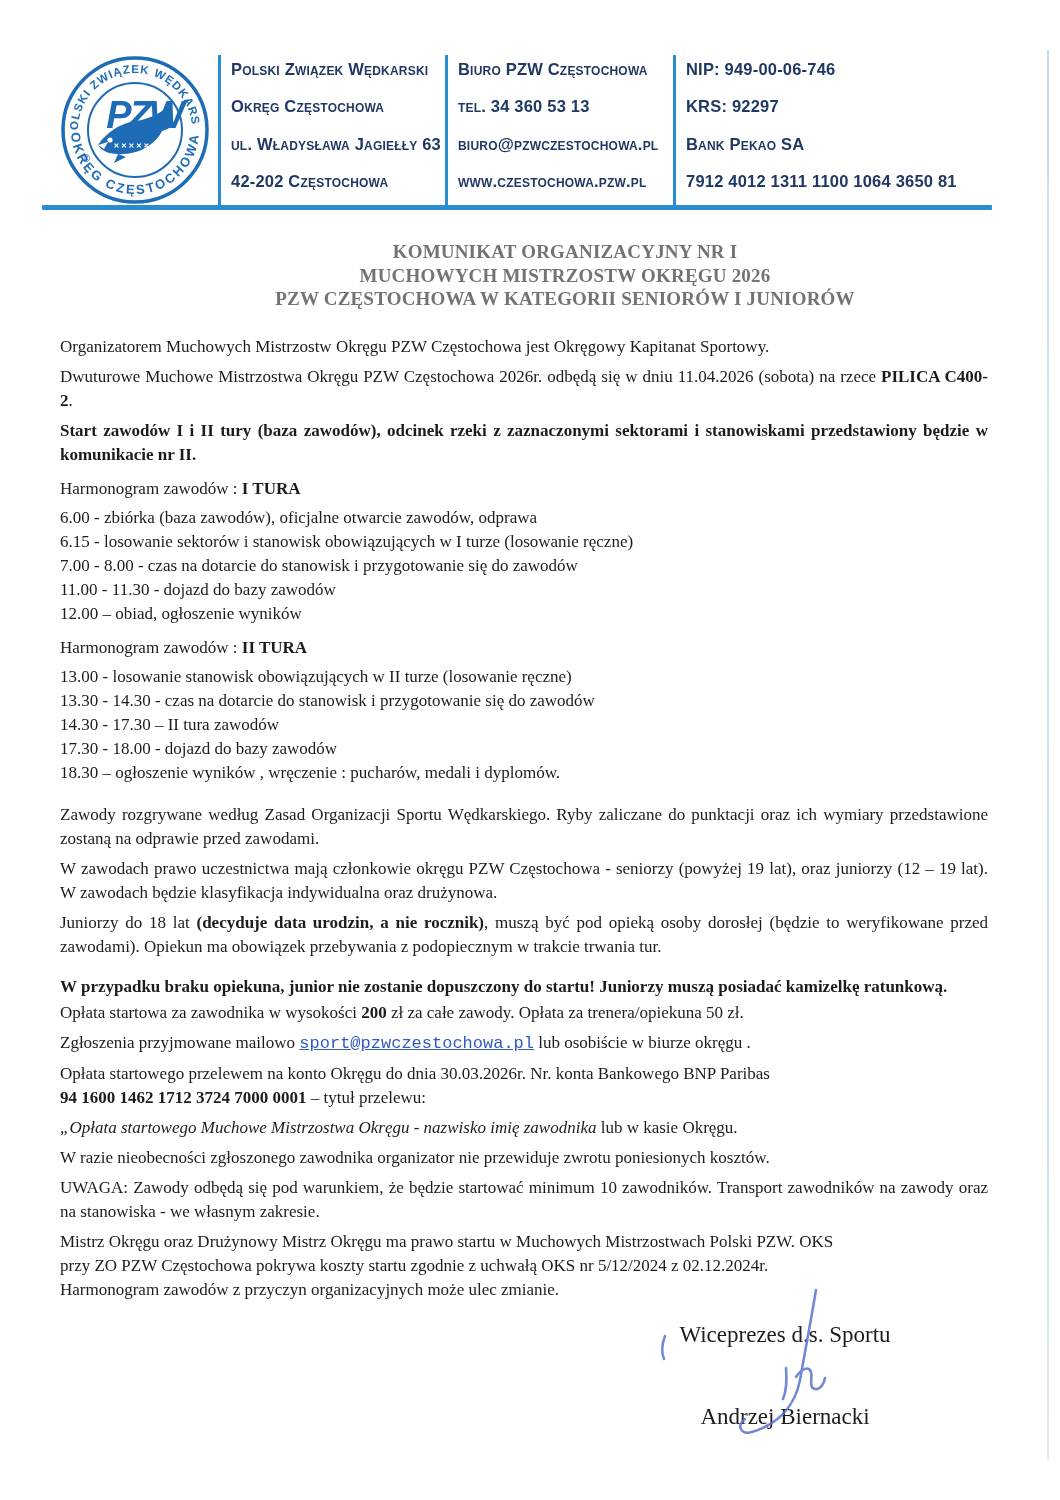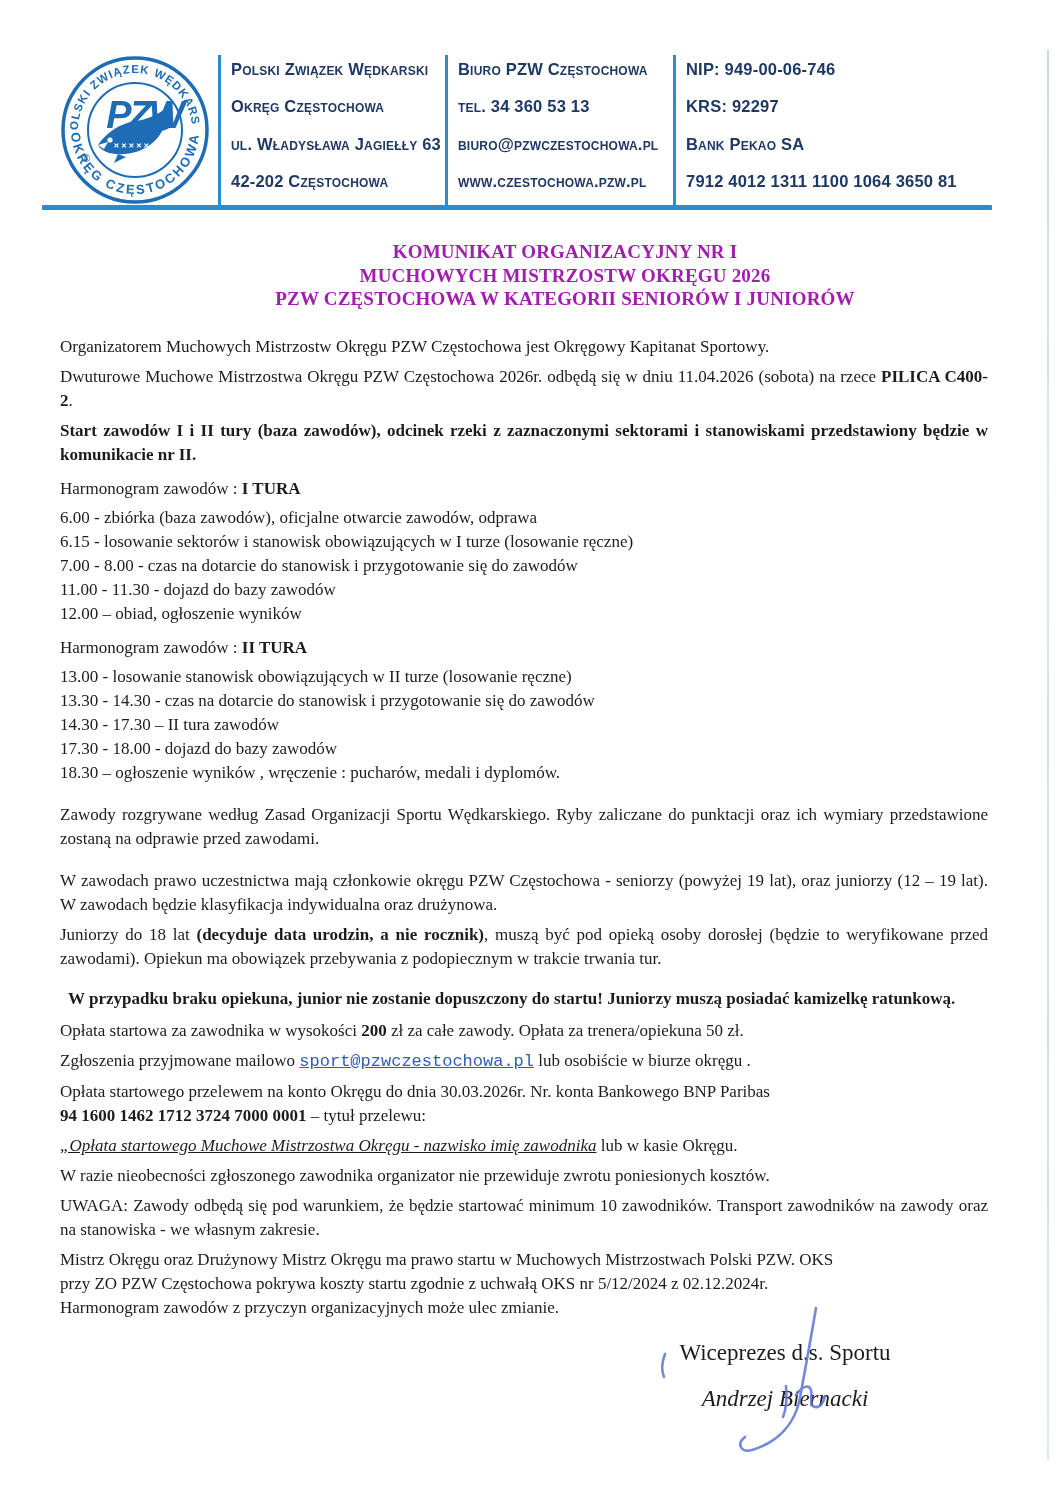--- a/index.html
+++ b/index.html
@@ -61,53 +61,53 @@
   .xrow{font:700 7px "Liberation Sans", sans-serif;fill:#ffffff;letter-spacing:1.6px;}
   .rmark{font:400 11px "Liberation Sans", sans-serif;fill:var(--logo-blue);}
   
   .doc-title{
     margin:30px 0 24px 100px;
     width:930px;
     text-align:center;
     font-weight:bold;
     font-size:19px;
     line-height:23.5px;
-    color:#a21caf;
+    color:#737373;
     letter-spacing:.2px;
   }
   
   .doc-body{
     margin:0 0 0 60px;
     width:928px;
     font-size:17px;
     line-height:24px;
   }
   .doc-body p{margin:6px 0;}
   .k-first{margin:0 0 6px !important;}
   .k-p{margin:6px 0;}
-  .k-section{margin:18px 0 18px !important;}
+  .k-section{margin:18px 0 6px !important;}
   .k-h{margin:10px 0 5px !important;}
   .k-s{margin:0 !important;}
   .k-open{margin:6px 0 16px !important;}
-  .k-attached{margin:8px !important;}
+  .k-attached{margin:0 !important;}
   .k-attached-end{margin:2px 0 6px !important;}
   .j{text-align:justify;}
   .b{font-weight:bold;}
-  .i{font-style:italic;text-decoration:underline;}
+  .i{font-style:italic;}
   .email-link{color:var(--link-blue);text-decoration:underline;cursor:pointer;font-family:Liberation Mono, monospace;}
   
   .sig{
     position:relative;
     margin:20px 0 0 660px;
     width:250px;
     text-align:center;
     font-size:23px;
   }
   .sig-role{position:relative;z-index:1;}
-  .sig-name{position:relative;z-index:1;margin-top:20px;font-style:italic;}
+  .sig-name{position:relative;z-index:1;margin-top:56px;}
   .sig-ink{
     position:absolute;left:-12px;top:-38px;width:230px;height:168px;
     z-index:2;pointer-events:none;opacity:.85;
   }
   .sig-ink path{fill:none;stroke:var(--ink);stroke-width:2.6;stroke-linecap:round;}
 </style>
 </head>
 <body>
 
 <div class="page">

